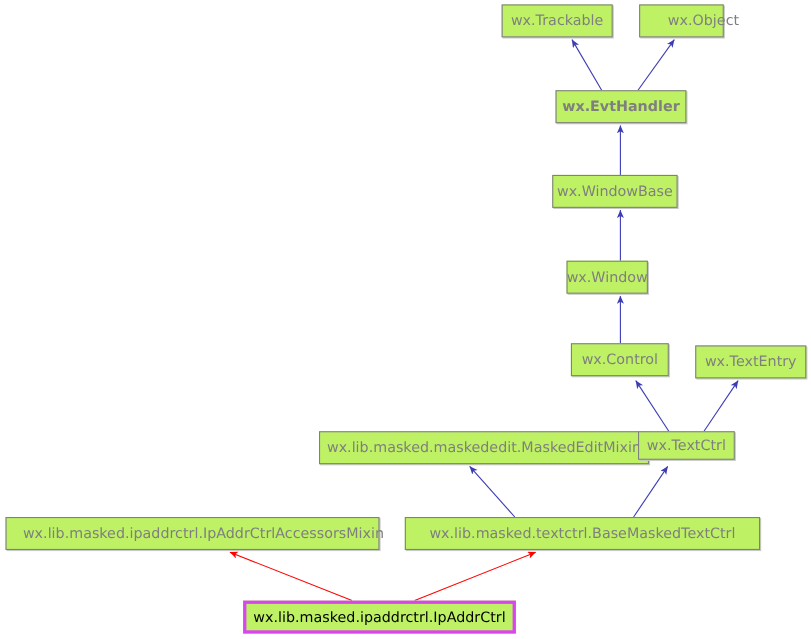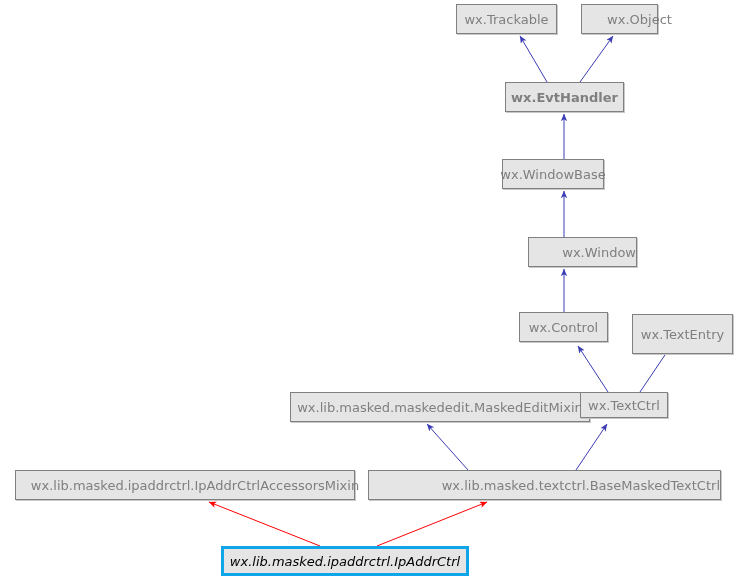--- a/index.html
+++ b/index.html
@@ -23,39 +23,38 @@
     position: absolute;
     left: 0;
     top: 0;
     width: 737px;
     height: 581px;
     display: block;
   }
   .node-box {
     position: absolute;
     box-sizing: border-box;
-    background: #e5e5e5;
+    background: #bef264;
     border: 1px solid #808080;
     color: #7f7f7f;
     font-size: 13px;
     line-height: 1;
     display: flex;
     align-items: center;
     justify-content: center;
     white-space: nowrap;
     letter-spacing: 0px;
     box-shadow: 1px 1px 0 0 #c8c8c8;
     z-index: 5;
   }
   .node-box.current {
-    border: 3px solid #0ea5e9;
+    border: 3px solid #d946ef;
     color: #000000;
     box-shadow: none;
     font-weight: normal;
-    font-style: italic;
   }
   .node-label {
     display: block;
     pointer-events: none;
   }
 </style>
 </head>
 <body>
 
 <div id="diagram-root">
@@ -87,42 +86,42 @@
   <div id="nodes-layer">
       <div class="node-box" style="left: 456px; top: 4px; width: 101px; height: 30px;">
         <span class="node-label">wx.Trackable</span>
       </div>
       <div class="node-box" style="left: 581px; top: 4px; width: 77px; height: 30px; padding-left: 40px;">
         <span class="node-label">wx.Object</span>
       </div>
       <div class="node-box" style="left: 505px; top: 82px; width: 119px; height: 30px; font-weight: bold;">
         <span class="node-label">wx.EvtHandler</span>
       </div>
-      <div class="node-box" style="left: 502px; top: 159px; width: 102px; height: 30px;">
+      <div class="node-box" style="left: 502px; top: 159px; width: 114px; height: 30px;">
         <span class="node-label">wx.WindowBase</span>
       </div>
-      <div class="node-box" style="left: 528px; top: 237px; width: 109px; height: 30px; justify-content: flex-end;">
+      <div class="node-box" style="left: 515px; top: 237px; width: 74px; height: 30px;">
         <span class="node-label">wx.Window</span>
       </div>
       <div class="node-box" style="left: 519px; top: 312px; width: 89px; height: 30px;">
         <span class="node-label">wx.Control</span>
       </div>
-      <div class="node-box" style="left: 632px; top: 314px; width: 101px; height: 40px;">
+      <div class="node-box" style="left: 632px; top: 314px; width: 101px; height: 30px;">
         <span class="node-label">wx.TextEntry</span>
       </div>
       <div class="node-box" style="left: 255px; top: 392px; width: 300px; height: 30px; margin-left: 35px;">
         <span class="node-label">wx.lib.masked.maskededit.MaskedEditMixin</span>
       </div>
       <div class="node-box" style="left: 580px; top: 392px; width: 88px; height: 26px;">
         <span class="node-label">wx.TextCtrl</span>
       </div>
-      <div class="node-box" style="left: 15px; top: 470px; width: 340px; height: 30px; padding-left: 20px;">
+      <div class="node-box" style="left: 5px; top: 470px; width: 340px; height: 30px; padding-left: 20px;">
         <span class="node-label">wx.lib.masked.ipaddrctrl.IpAddrCtrlAccessorsMixin</span>
       </div>
-      <div class="node-box" style="left: 368px; top: 470px; width: 353px; height: 30px; justify-content: flex-end;">
+      <div class="node-box" style="left: 368px; top: 470px; width: 323px; height: 30px;">
         <span class="node-label">wx.lib.masked.textctrl.BaseMaskedTextCtrl</span>
       </div>
       <div class="node-box current" style="left: 221px; top: 546px; width: 248px; height: 30px;">
         <span class="node-label">wx.lib.masked.ipaddrctrl.IpAddrCtrl</span>
       </div>
     </div>
 
 </div>
 
 </body></html>

